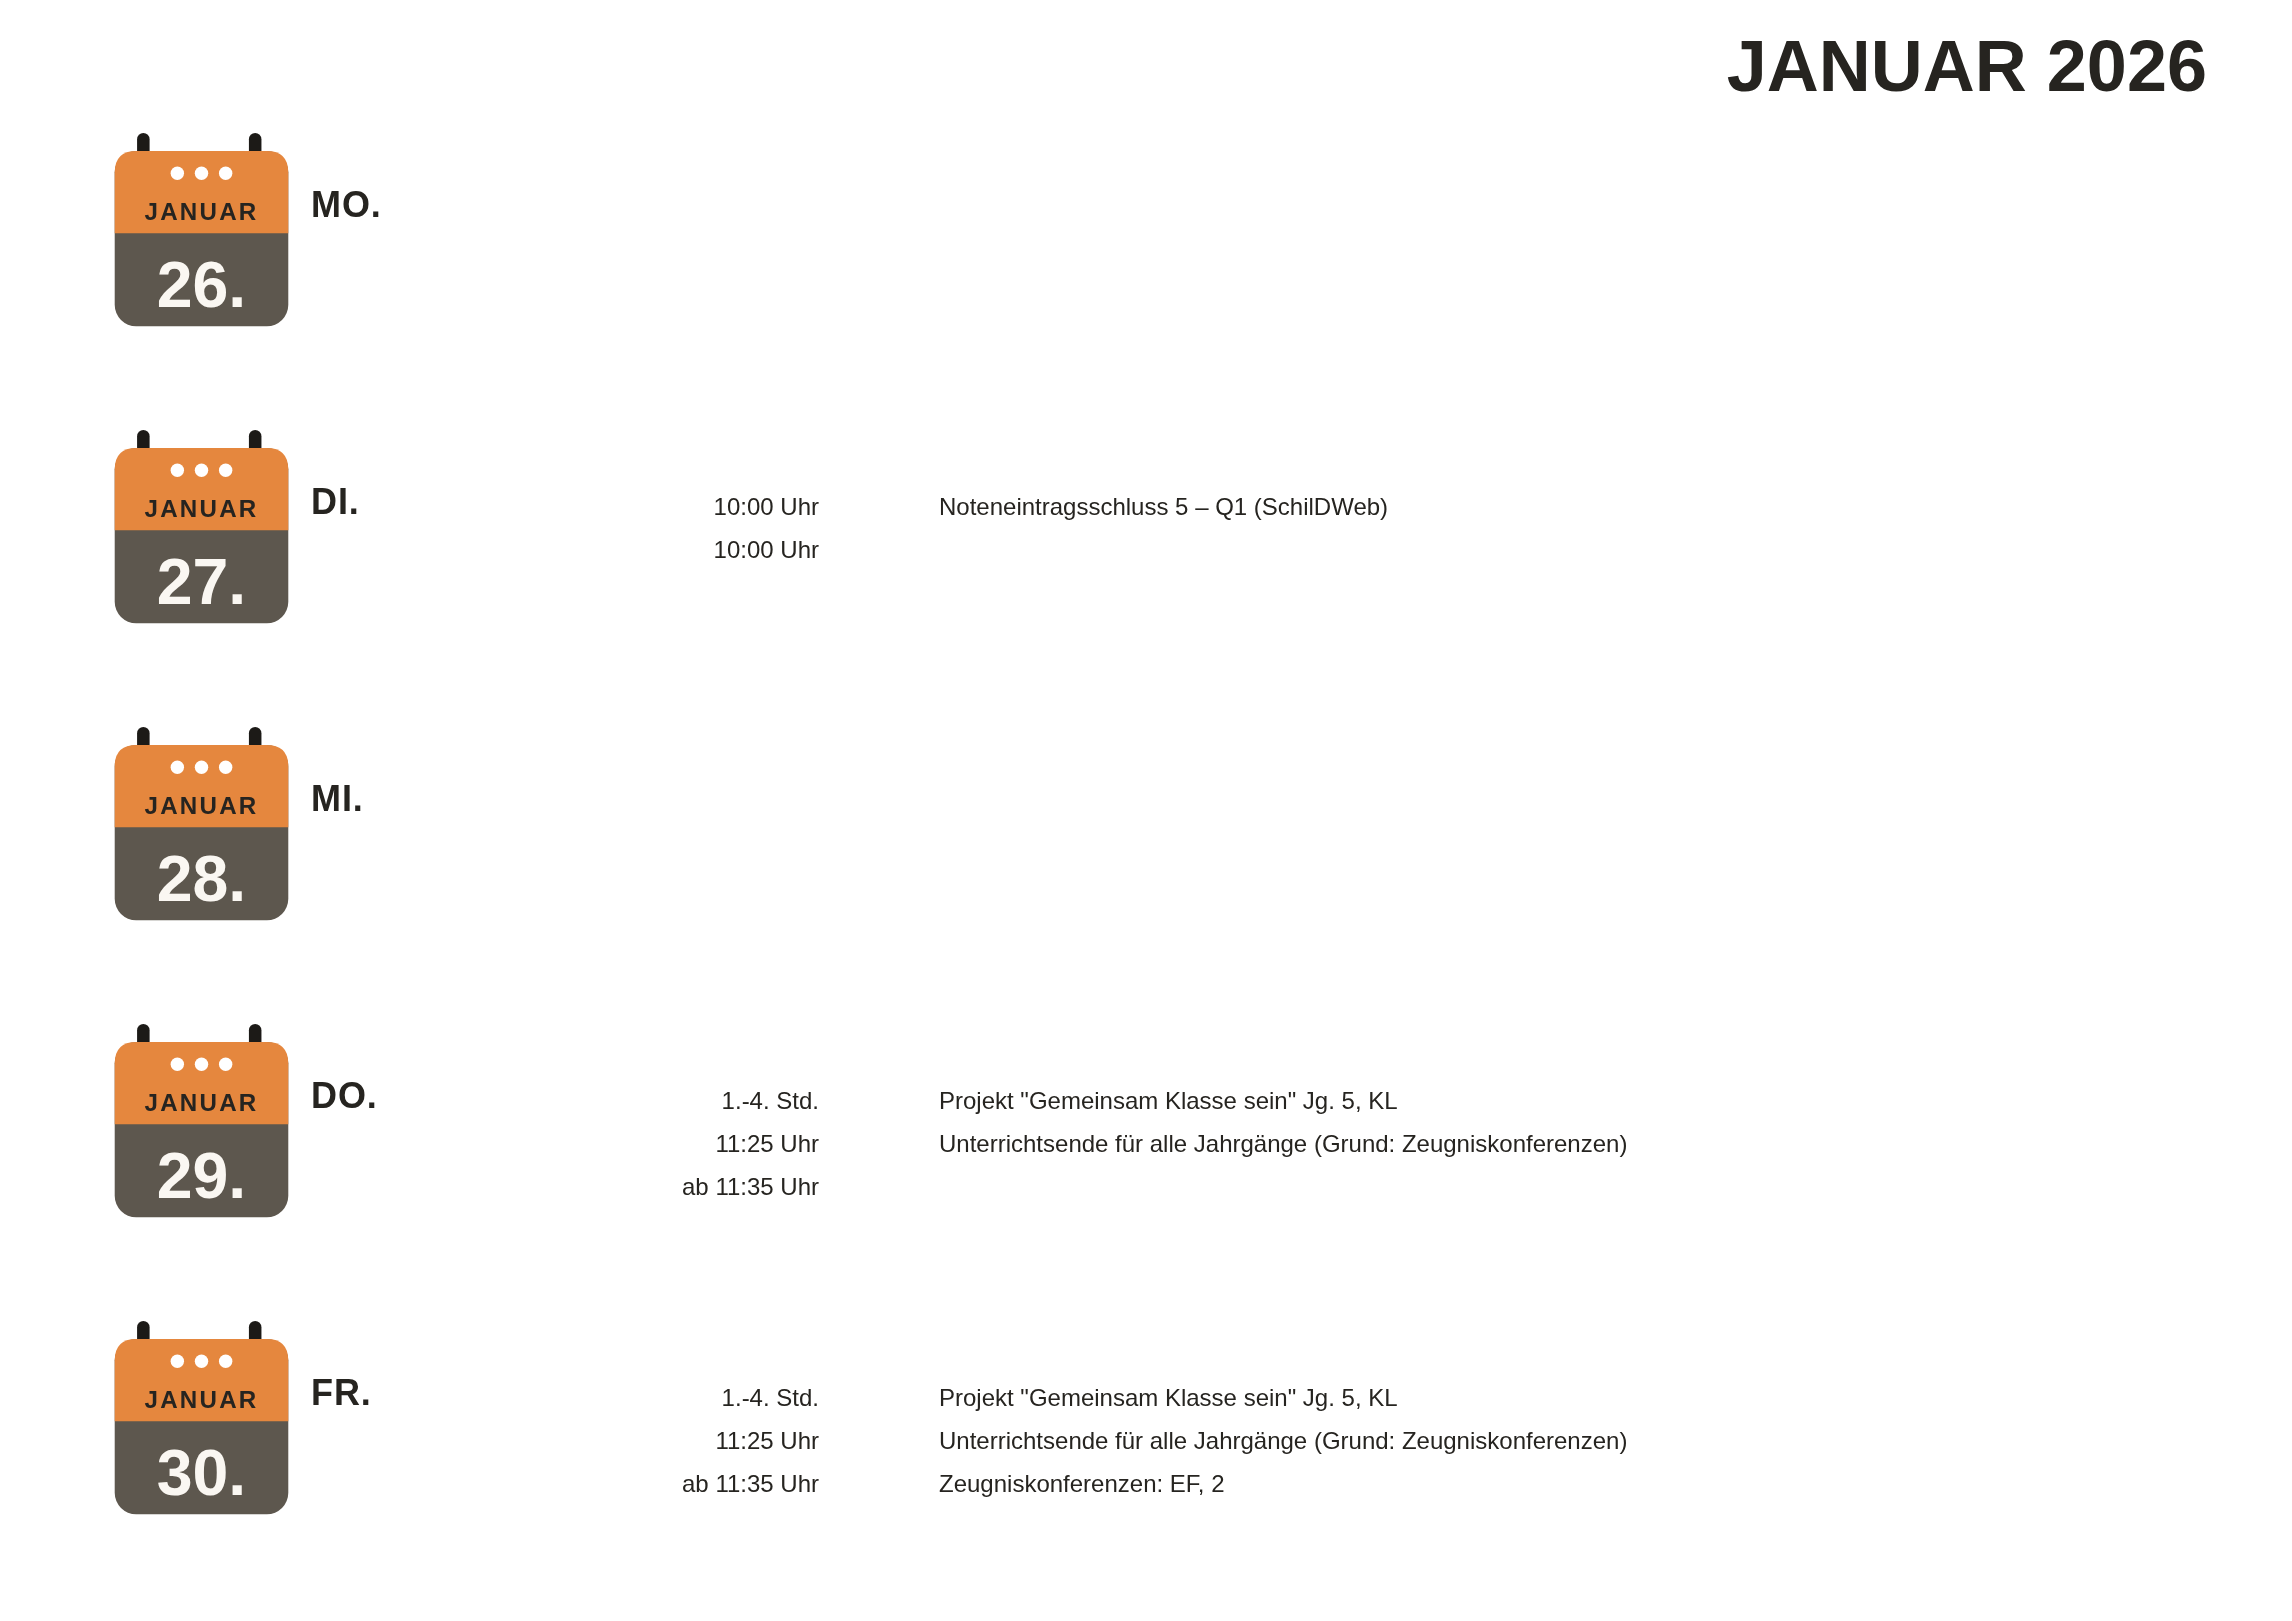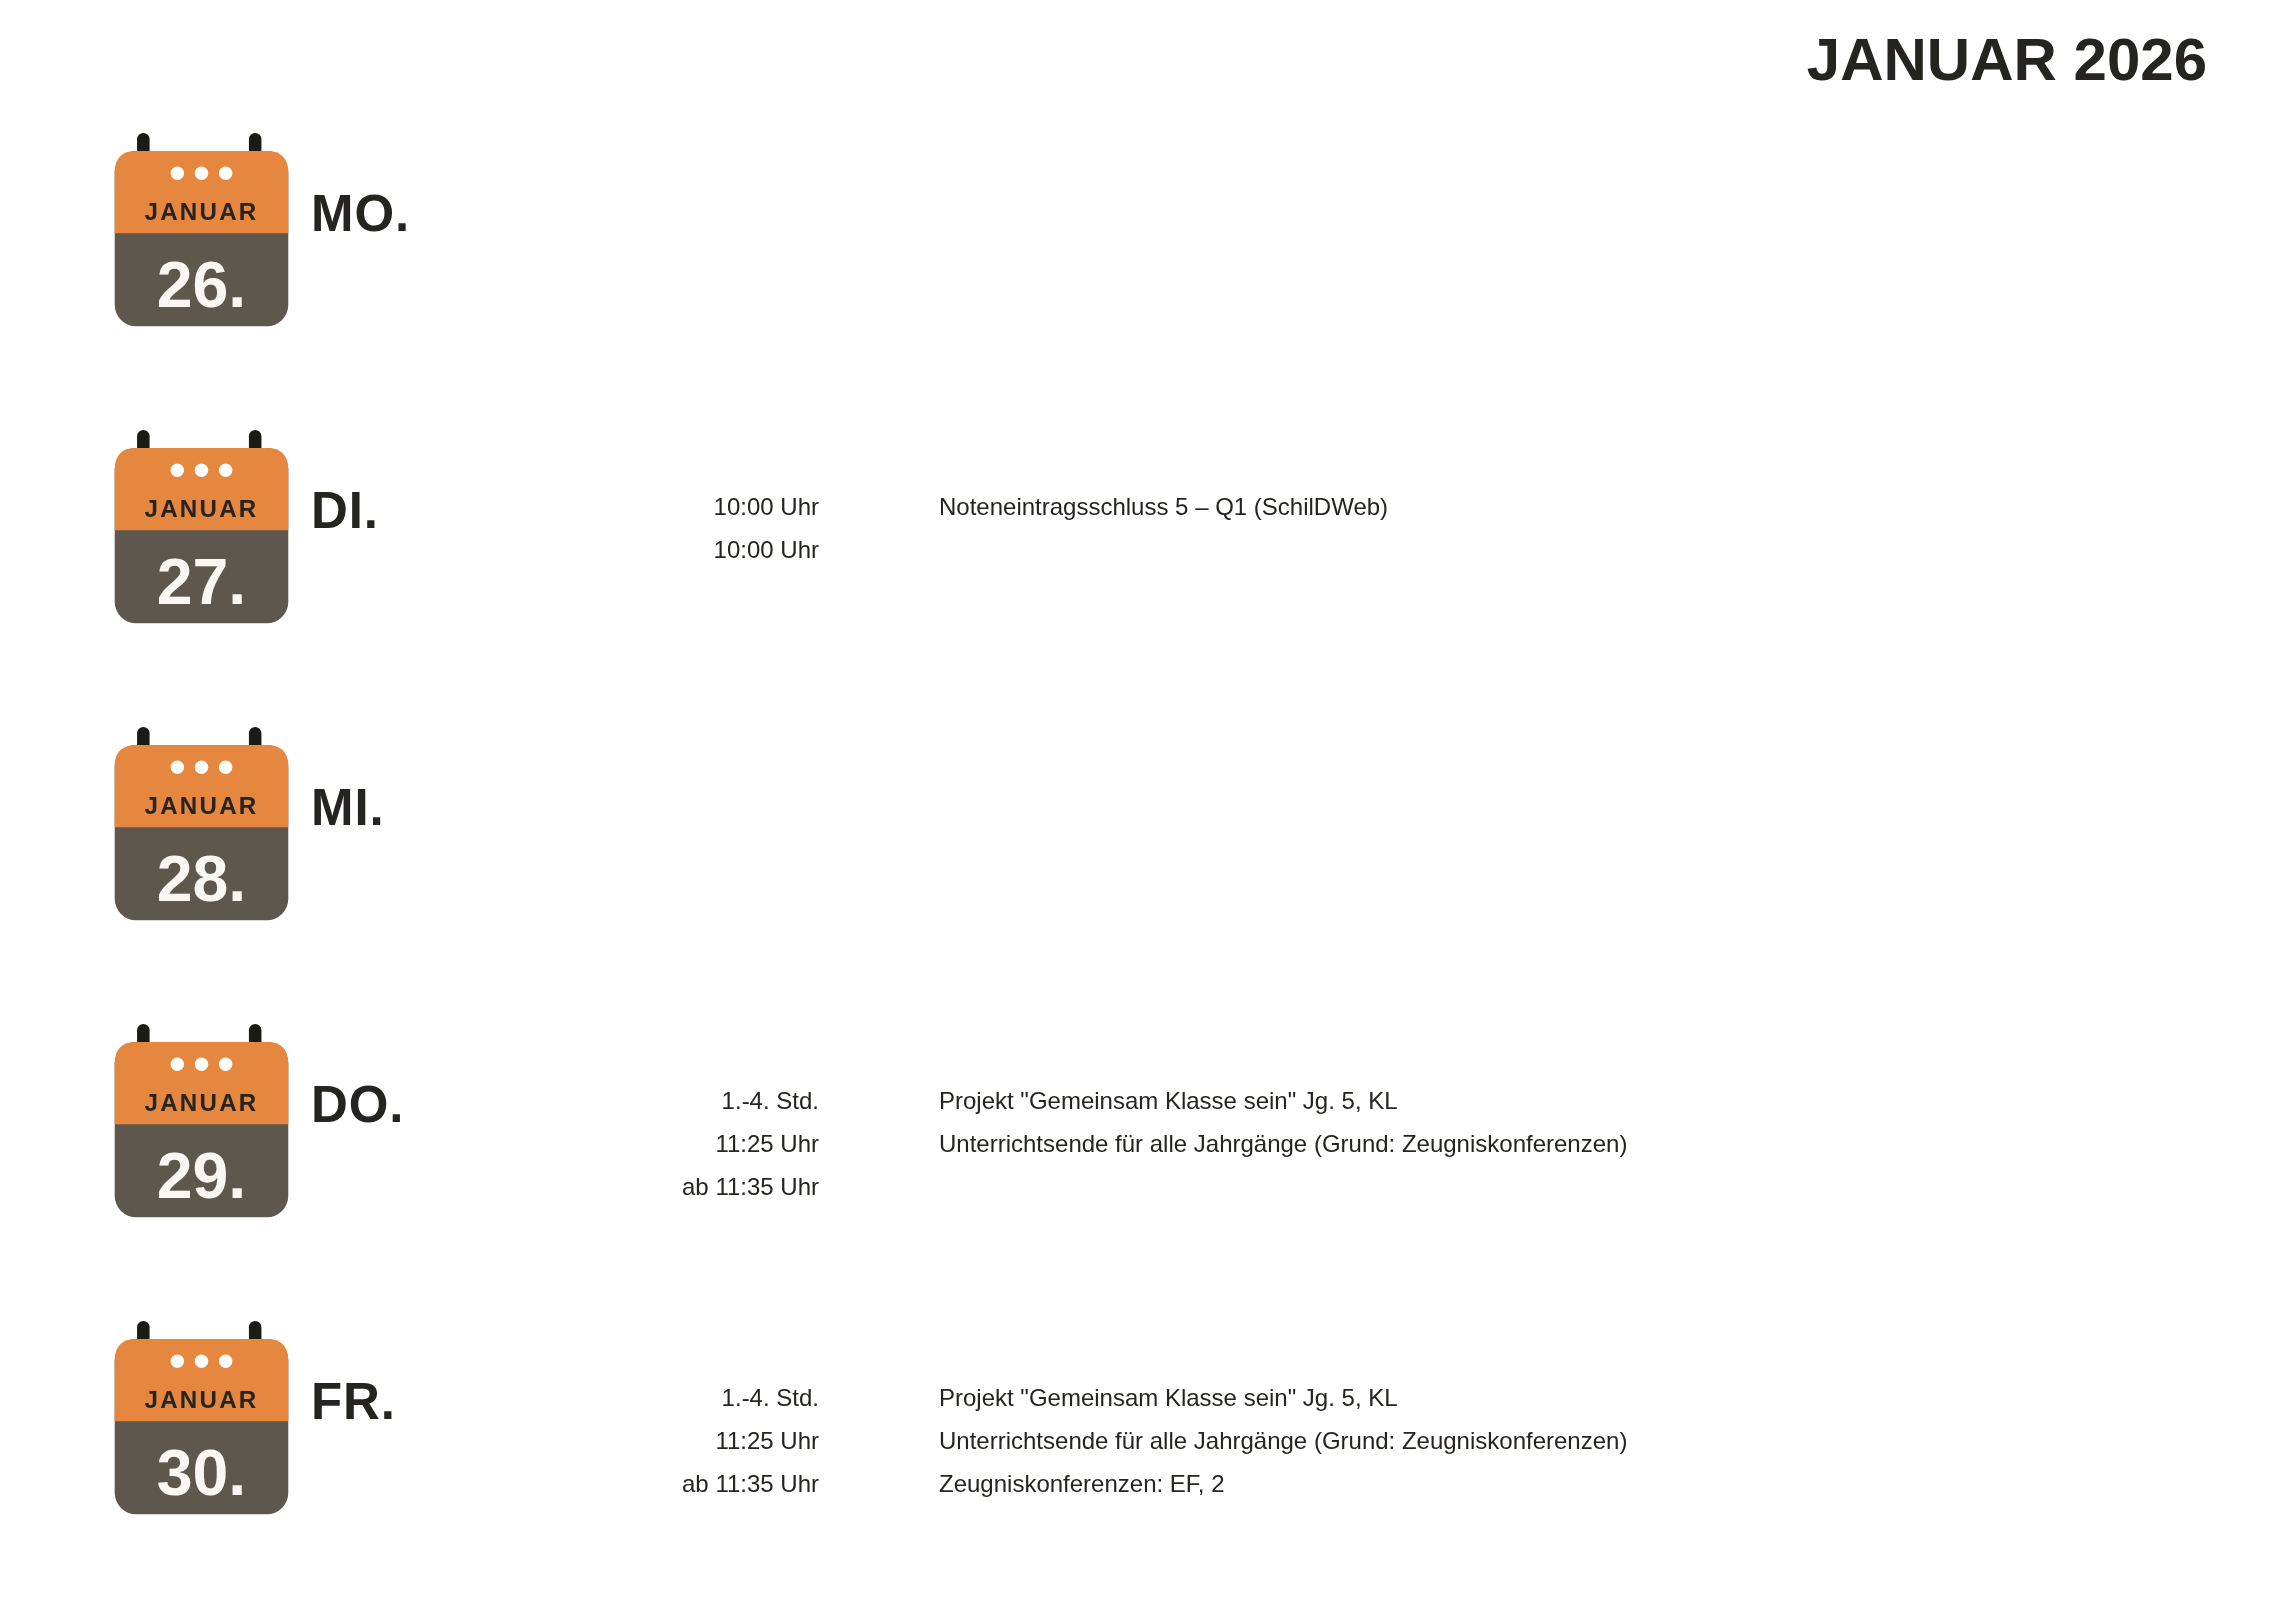--- a/index.html
+++ b/index.html
@@ -14,21 +14,21 @@
     background: var(--bg);
     font-family: "Liberation Sans", sans-serif;
     color: var(--ink);
     overflow: hidden;
   }
   .page-title {
     position: absolute;
     top: 27px;
     right: 86px;
     margin: 0;
-    font-size: 60px;
+    font-size: 72px;
     line-height: 1.1;
     font-weight: 800;
     letter-spacing: 0px;
     color: var(--ink);
     white-space: nowrap;
   }
   .rows {
     position: absolute;
     top: 133px;
     left: 112px;
@@ -59,21 +59,21 @@
   .cal-date {
     fill: var(--paper);
     font-family: "Liberation Sans", sans-serif;
     font-size: 72px;
     font-weight: bold;
   }
   .weekday {
     position: absolute;
     left: 199px;
     top: 51px;
-    font-size: 51px;
+    font-size: 36px;
     font-weight: 800;
     letter-spacing: 0.9px;
     color: var(--ink);
     white-space: nowrap;
   }
   .events {
     position: absolute;
     left: 497px;
     top: 55px;
   }

